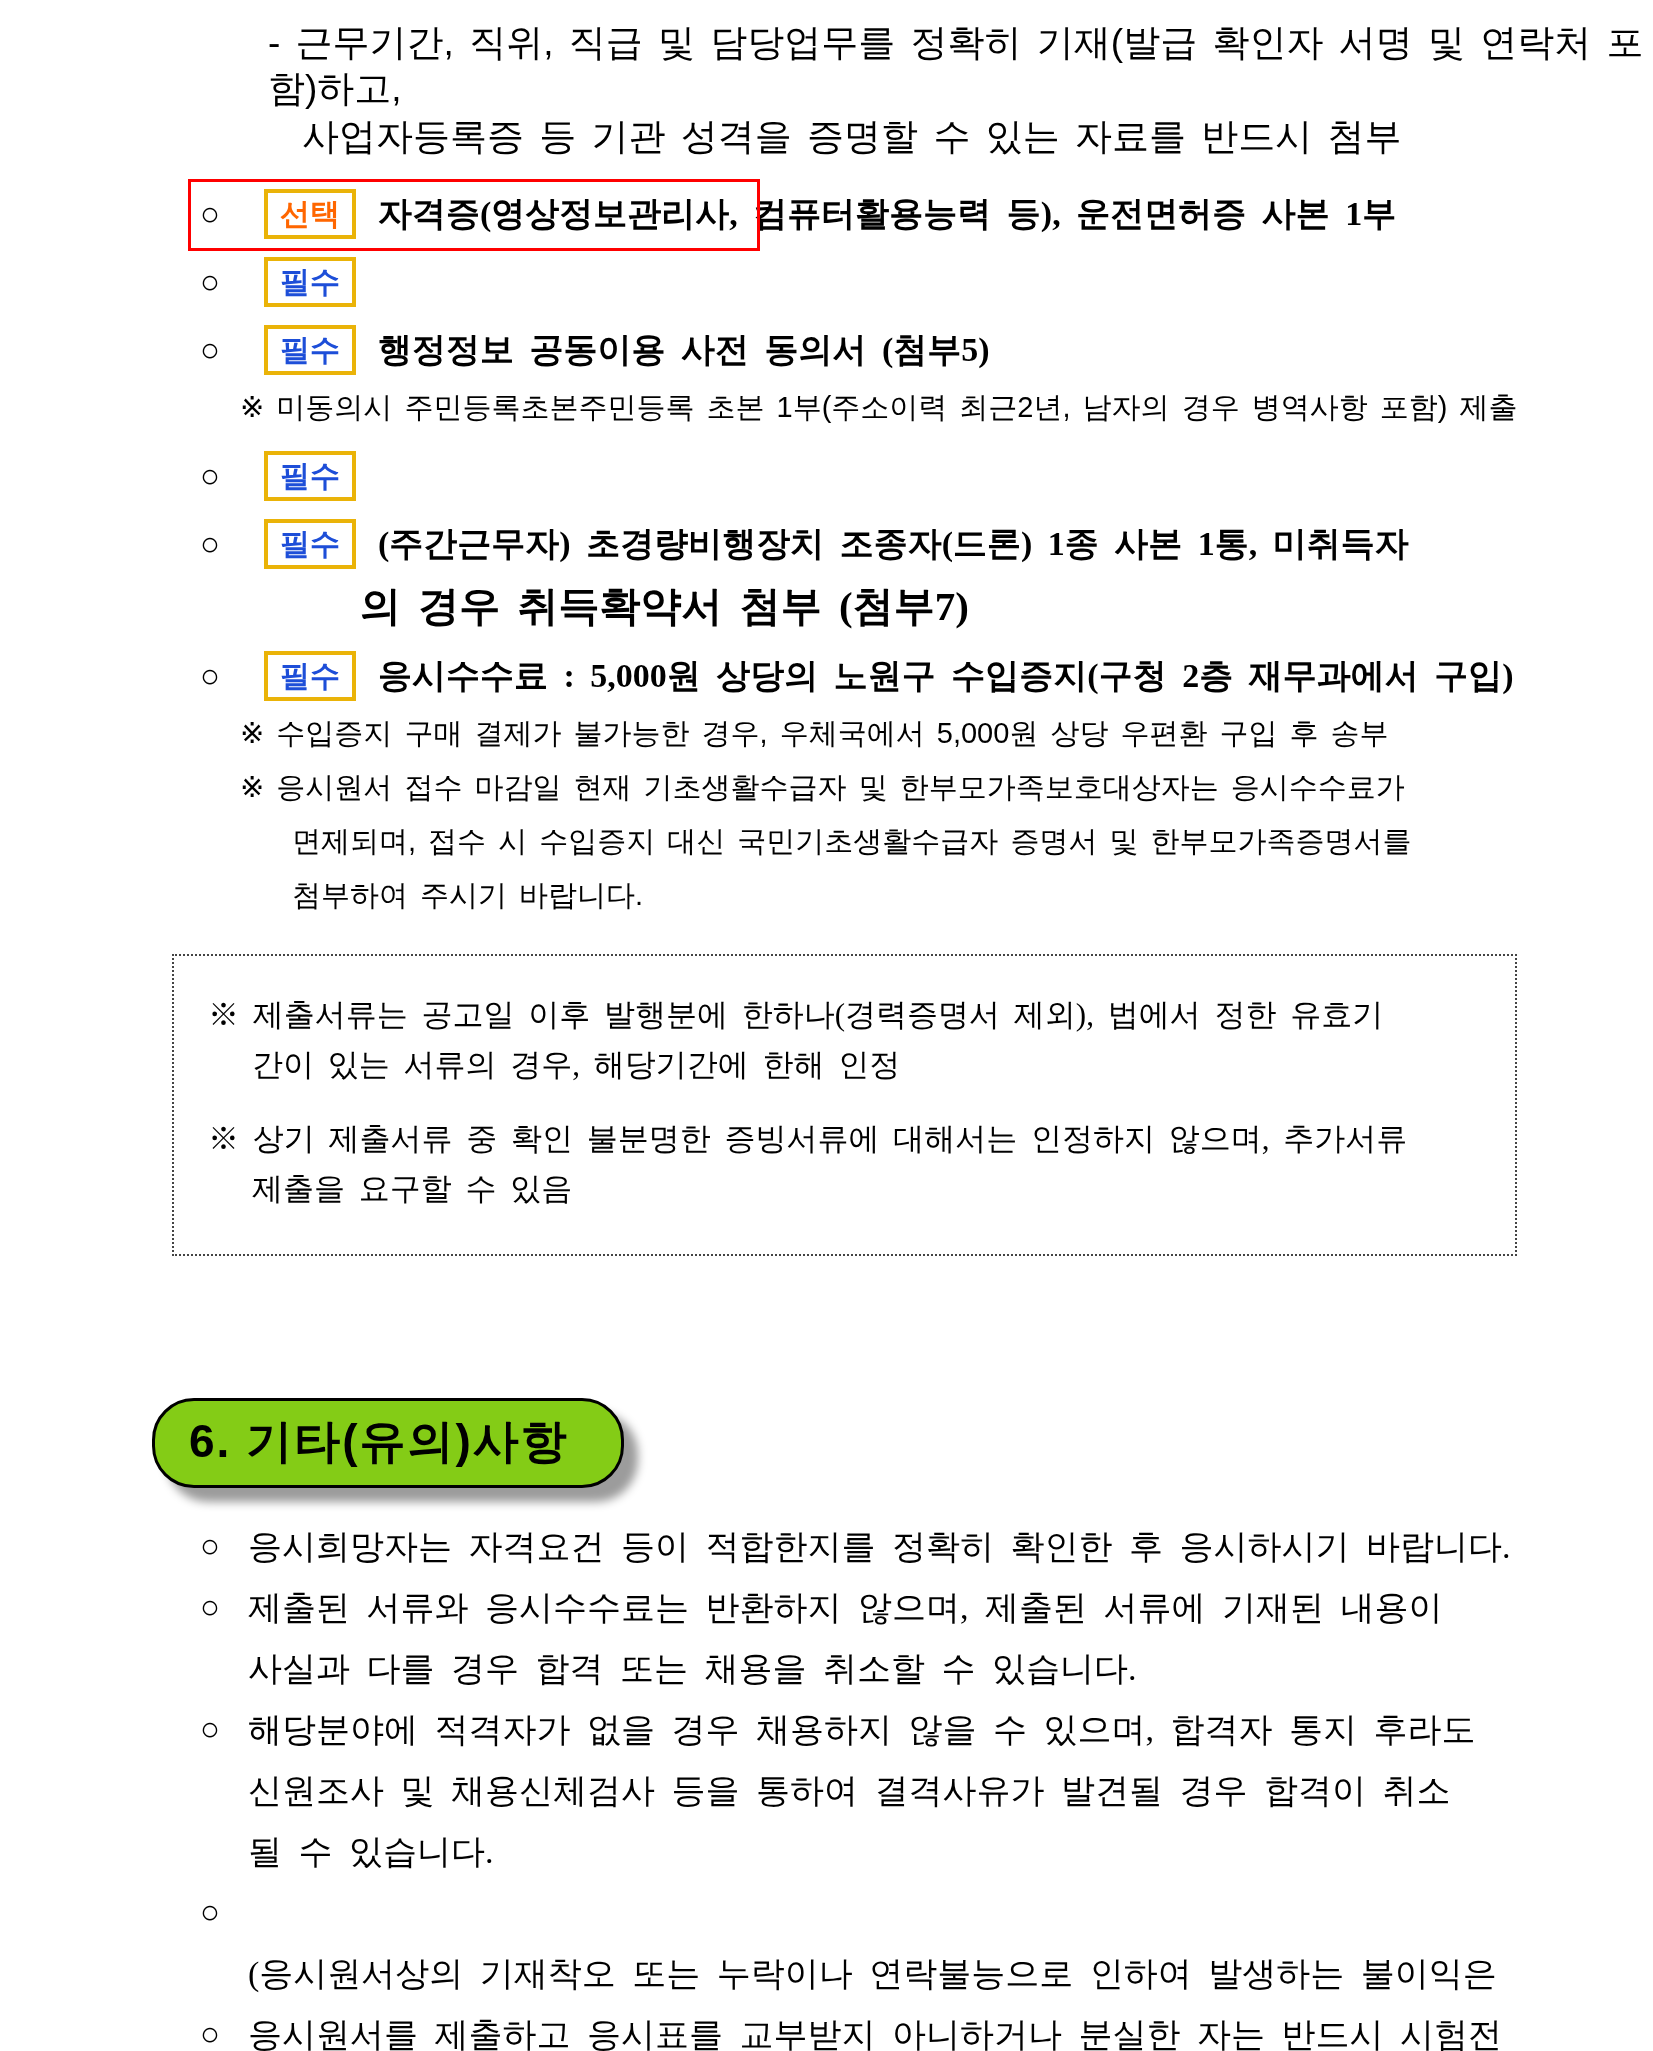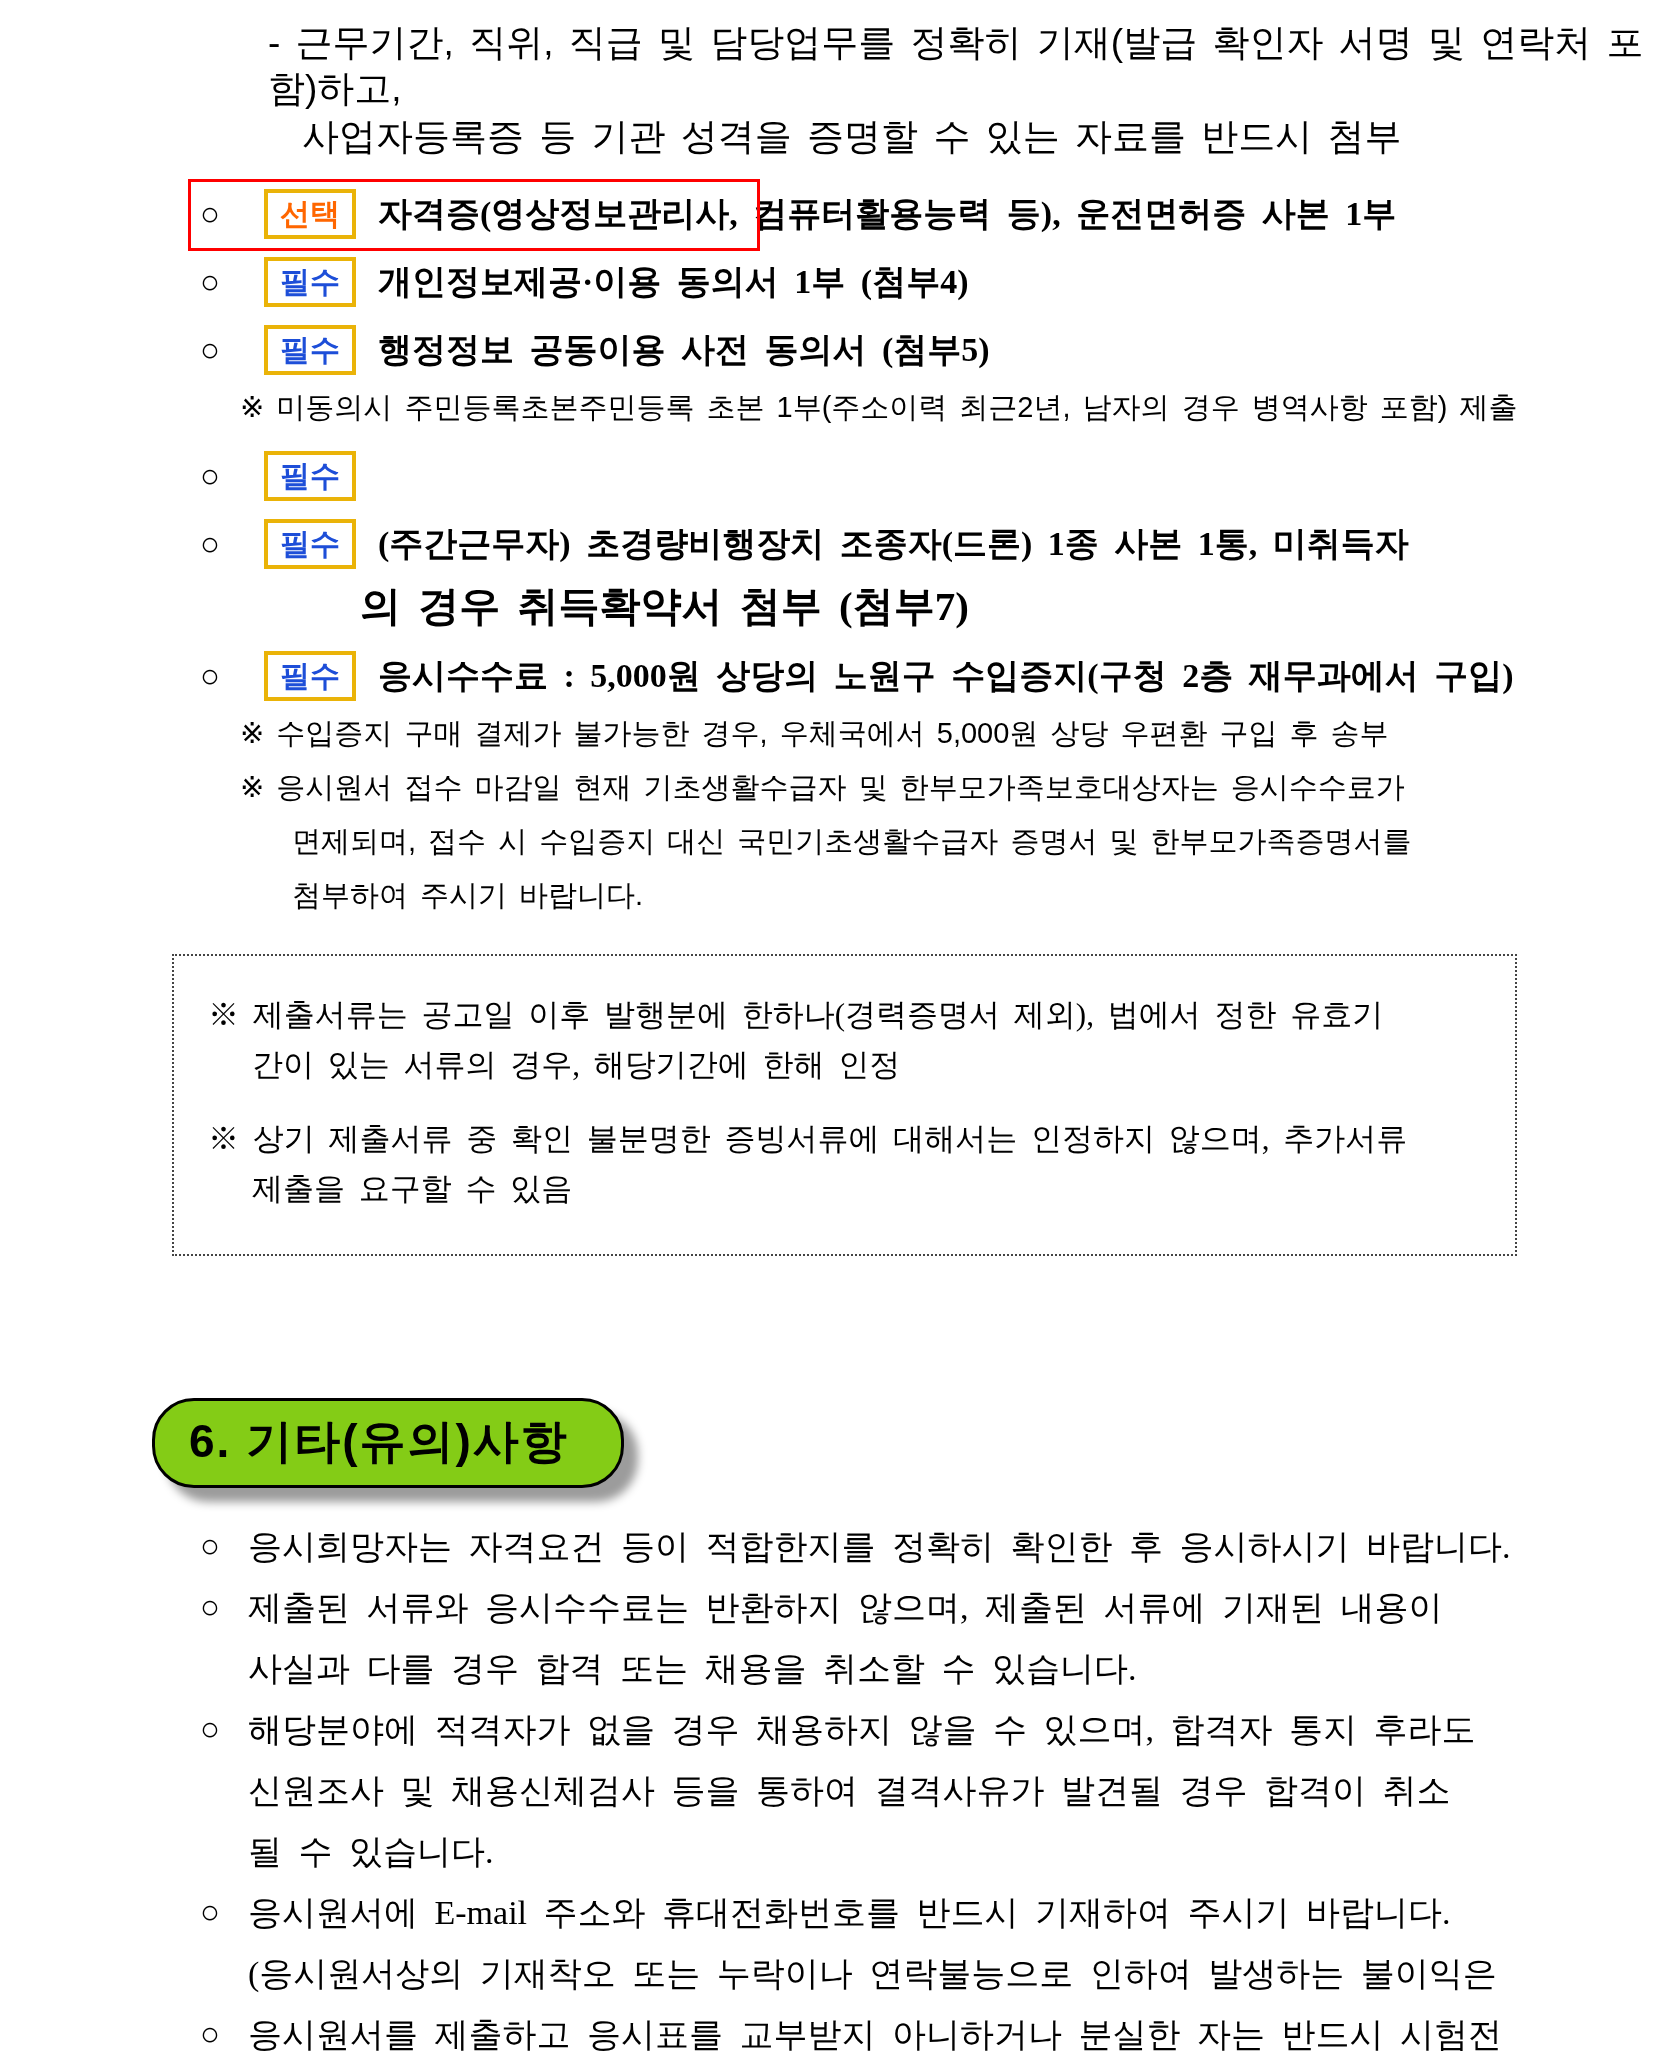--- a/index.html
+++ b/index.html
@@ -99,21 +99,20 @@
     <div class="chk-row">
       <span class="red-frame"></span>
       <span class="circ">○</span>
       <span class="badge optional">선택</span>
       <span>자격증(영상정보관리사, 컴퓨터활용능력 등), 운전면허증 사본 1부</span>
     </div>
 
     <div class="chk-row">
       <span class="circ">○</span>
       <span class="badge required">필수</span>
-      <span>개인정보제공·이용 동의서 1부 (첨부4)</span>
     </div>
 
     <div class="chk-row tight">
       <span class="circ">○</span>
       <span class="badge required">필수</span>
       <span>행정정보 공동이용 사전 동의서 (첨부5)</span>
     </div>
     <div class="note gap-b">※ 미동의시 주민등록초본주민등록 초본 1부(주소이력 최근2년, 남자의 경우 병역사항 포함) 제출</div>
 
     <div class="chk-row">
@@ -172,21 +171,20 @@
         <span class="circ6">○</span>
         <span>해당분야에 적격자가 없을 경우 채용하지 않을 수 있으며, 합격자 통지 후라도</span>
       </div>
       <div class="s6-line cont">신원조사 및 채용신체검사 등을 통하여 결격사유가 발견될 경우 합격이 취소</div>
       <div class="s6-line cont">될 수 있습니다.</div>
     </div>
 
     <div class="s6-item">
       <div class="s6-line">
         <span class="circ6">○</span>
-        <span>응시원서에 E-mail 주소와 휴대전화번호를 반드시 기재하여 주시기 바랍니다.</span>
       </div>
       <div class="s6-line cont">(응시원서상의 기재착오 또는 누락이나 연락불능으로 인하여 발생하는 불이익은</div>
     </div>
 
     <div class="s6-item">
       <div class="s6-line">
         <span class="circ6">○</span>
         <span>응시원서를 제출하고 응시표를 교부받지 아니하거나 분실한 자는 반드시 시험전</span>
       </div>
     </div>

